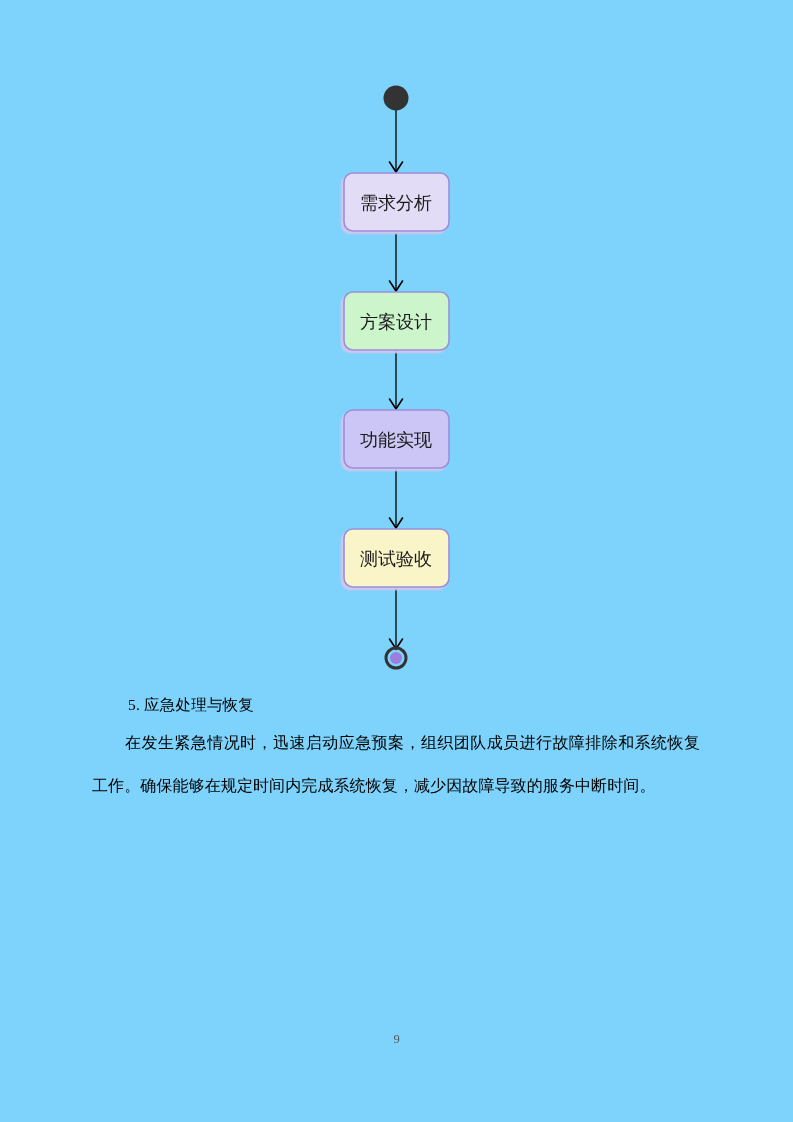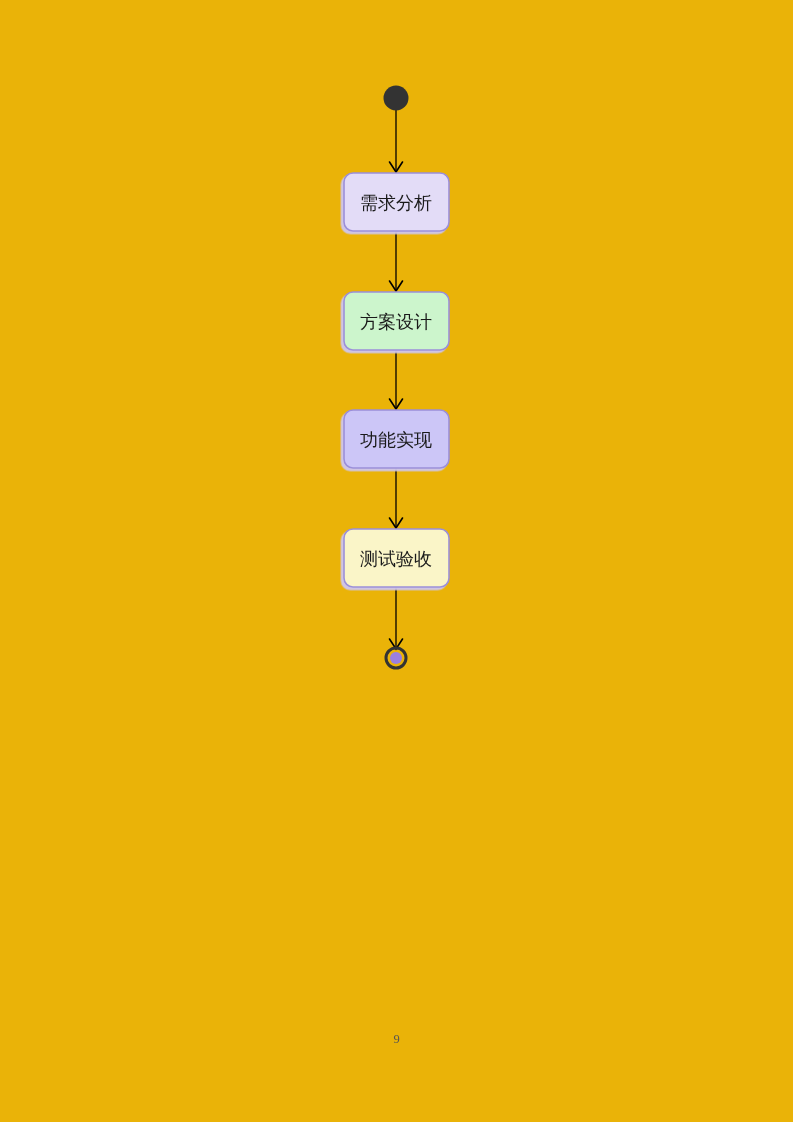--- a/index.html
+++ b/index.html
@@ -15,21 +15,21 @@
     font-family: "Liberation Serif", "DejaVu Serif", serif;
     color: #000000;
   }
 
   
   .page {
     position: absolute;
     left: 0; top: 0;
     width: 793px;
     height: 1122px;
-    background: #eab308;
+    background: #7dd3fc;
   }
 
   
   .diagram {
     position: absolute;
     left: 0;
     top: 60px;
     width: 793px;
     height: 620px;
   }
@@ -143,16 +143,20 @@
         <text class="node-label" x="396" y="505" text-anchor="middle">测试验收</text>
       </g>
 
       <g>
         <circle cx="396" cy="598" r="10" fill="none" stroke="#333333" stroke-width="3"></circle>
         <circle cx="396" cy="598" r="6" fill="#9B7FE0"></circle>
       </g>
     </svg>
   </div>
 
+  <div class="body-text">
+    <p class="heading">5. 应急处理与恢复</p>
+    <p class="para">在发生紧急情况时，迅速启动应急预案，组织团队成员进行故障排除和系统恢复工作。确保能够在规定时间内完成系统恢复，减少因故障导致的服务中断时间。</p>
+  </div>
 
   <div class="page-number">9</div>
 
 </div>
 
 </body></html>

